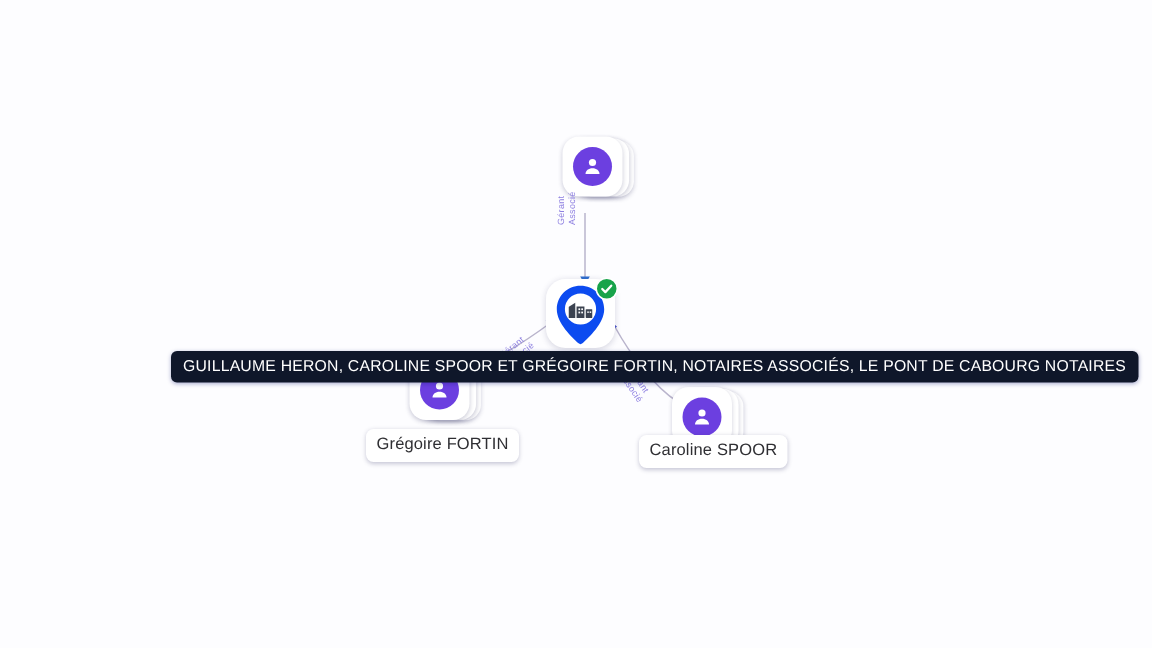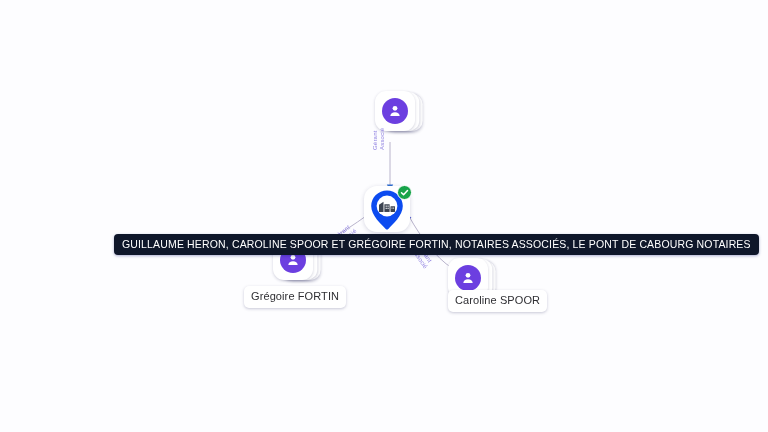--- a/index.html
+++ b/index.html
@@ -202,17 +202,17 @@
       <div class="card s1">
         <div class="avatar-ring">
           <svg width="16" height="16" viewBox="0 0 24 24" fill="#ffffff">
             <circle cx="12" cy="8" r="3.6"></circle>
             <path d="M5 19.5c0-3.6 3.1-5.8 7-5.8s7 2.2 7 5.8z"></path>
           </svg>
         </div>
       </div>
     </div>
   </div>
-  <div class="chip" style="left:448px; top:290px;">Caroline SPOOR</div>
+  <div class="chip" style="left:426px; top:290px;">Caroline SPOOR</div>
 
   <div class="selection-bar" style="left:114px; top:234px;">GUILLAUME HERON, CAROLINE SPOOR ET GRÉGOIRE FORTIN, NOTAIRES ASSOCIÉS, LE PONT DE CABOURG NOTAIRES</div>
 
 </div>
 
 </body></html>

